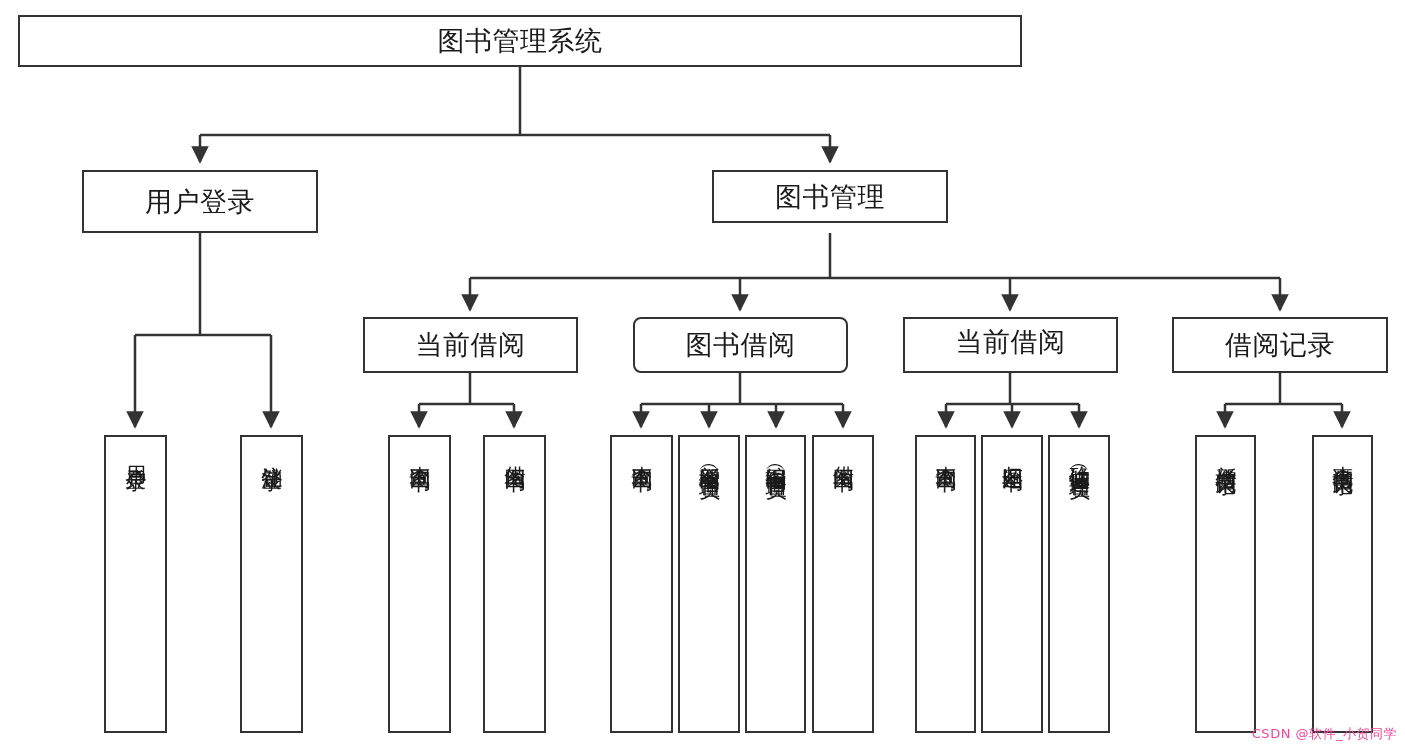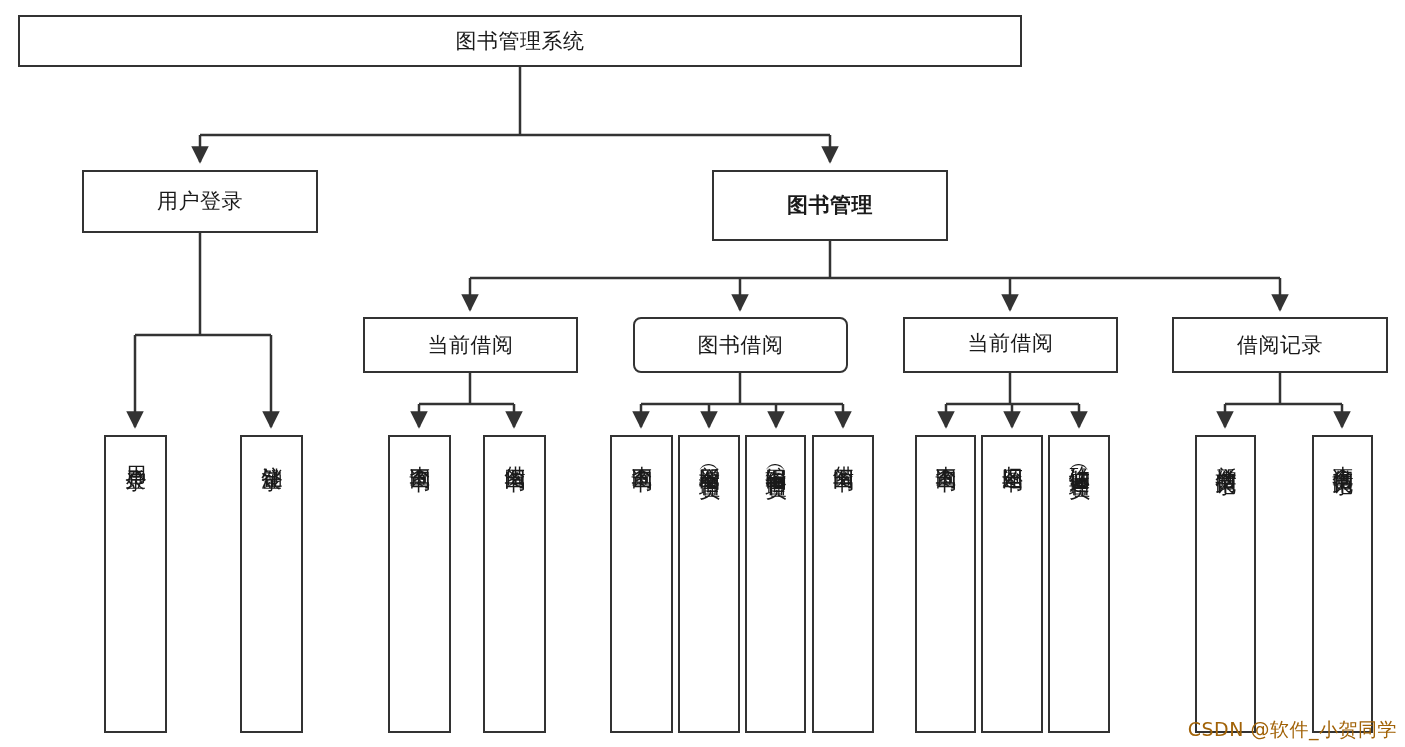--- a/index.html
+++ b/index.html
@@ -29,21 +29,21 @@
     position: absolute;
     box-sizing: border-box;
     border: 2.5px solid #333333;
     background: #ffffff;
     display: flex;
     align-items: center;
     justify-content: center;
     color: #1a1a1a;
   }
   .node .label {
-    font-size: 21px;
+    font-size: 27px;
     line-height: 1.18;
     letter-spacing: 0.5px;
     white-space: nowrap;
   }
   .node.vertical {
     align-items: flex-start;
     padding-top: 12px;
   }
   .node.vertical .label {
     writing-mode: vertical-rl;
@@ -51,22 +51,22 @@
     font-size: 21px;
     line-height: 1.38;
     letter-spacing: 2px;
     white-space: nowrap;
     display: block;
   }
   .watermark {
     position: absolute;
     right: 8px;
     bottom: 4px;
-    font-size: 19px;
-    color: #a16207;
+    font-size: 13px;
+    color: #ec4899;
     letter-spacing: 0.5px;
     white-space: nowrap;
   }
 </style>
 </head>
 <body>
 
 <div id="canvas">
 
   <svg class="edges" viewBox="0 0 1405 747">
@@ -119,21 +119,21 @@
     </g>
   </svg>
 
   <div class="node" id="n-root" style="left: 18px; top: 15px; width: 1004px; height: 52px;">
     <span class="label">图书管理系统</span>
   </div>
 
   <div class="node" id="n-l2-0" style="left: 82px; top: 170px; width: 236px; height: 63px;">
     <span class="label">用户登录</span>
   </div>
-  <div class="node" id="n-l2-1" style="left: 712px; top: 170px; width: 236px; height: 71px; font-weight: bold;">
+  <div class="node" id="n-l2-1" style="left: 712px; top: 170px; width: 236px; height: 53px;">
     <span class="label">图书管理</span>
   </div>
 
   <div class="node" id="n-l3-0" style="left: 363px; top: 317px; width: 215px; height: 56px;">
     <span class="label">当前借阅</span>
   </div>
   <div class="node" id="n-l3-1" style="left: 633px; top: 317px; width: 215px; height: 56px; border-radius: 8px;">
     <span class="label">图书借阅</span>
   </div>
   <div class="node" id="n-l3-2" style="left: 903px; top: 317px; width: 215px; height: 56px; font-family: Liberation Mono, monospace;">

